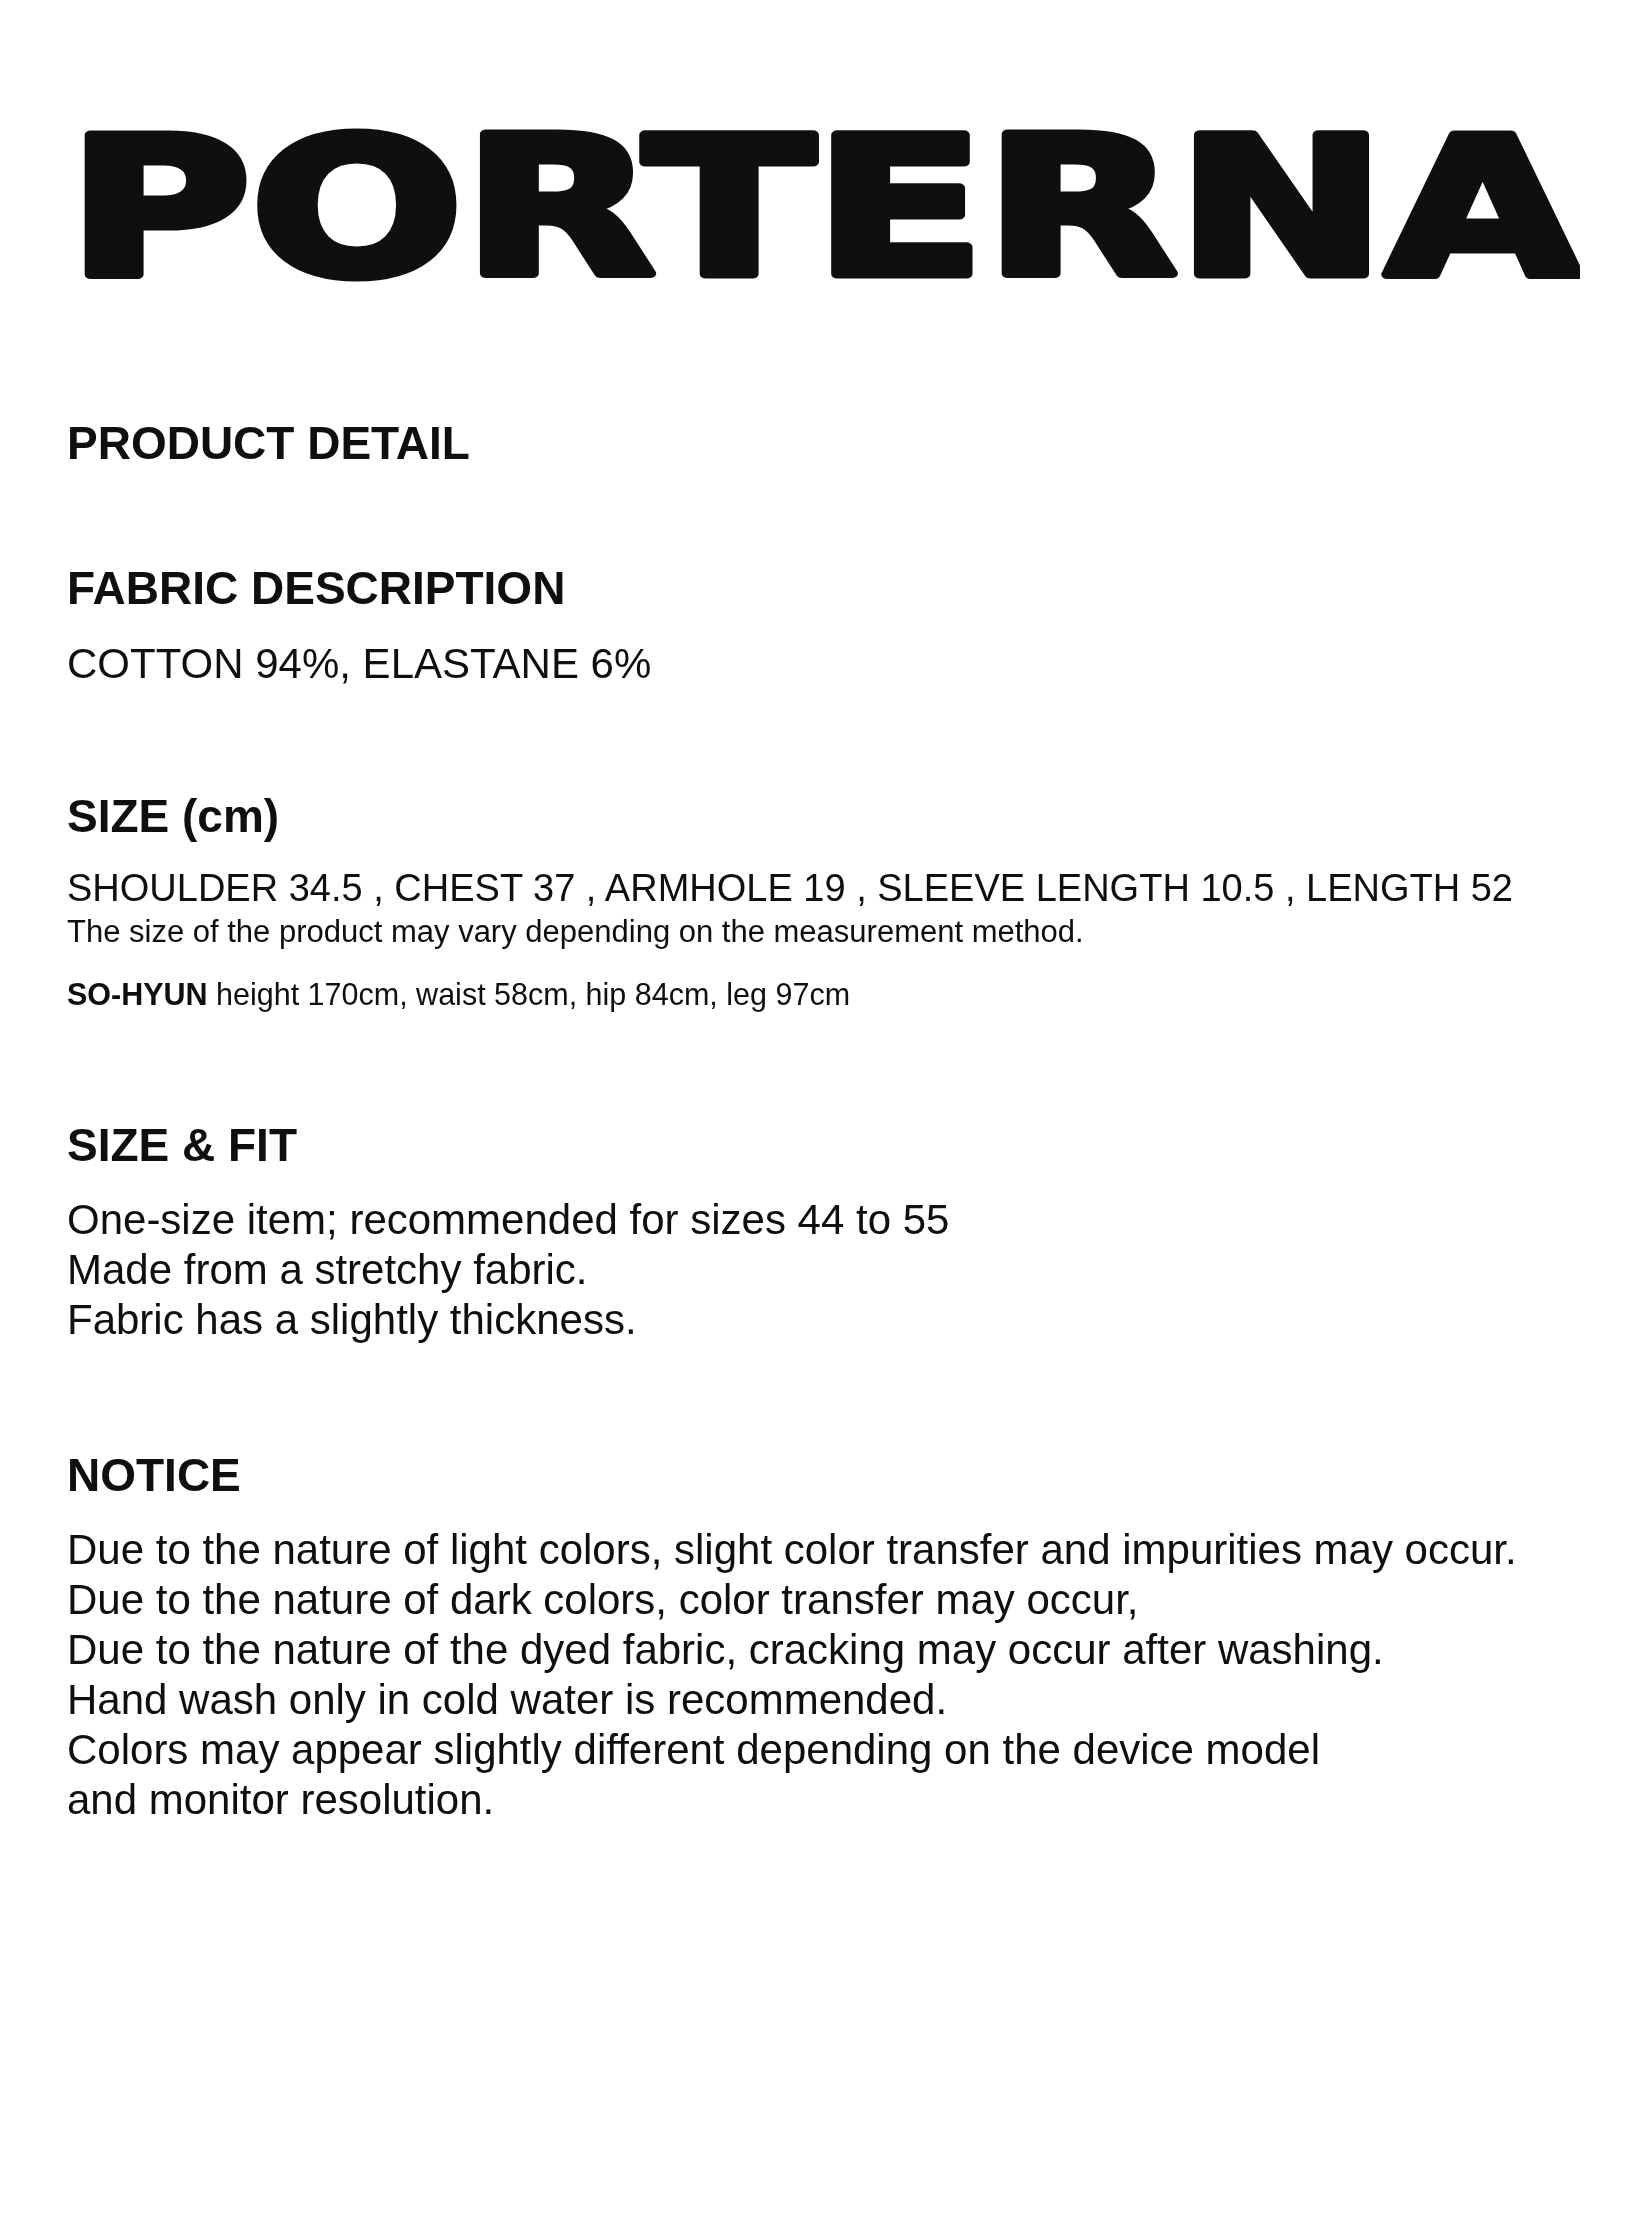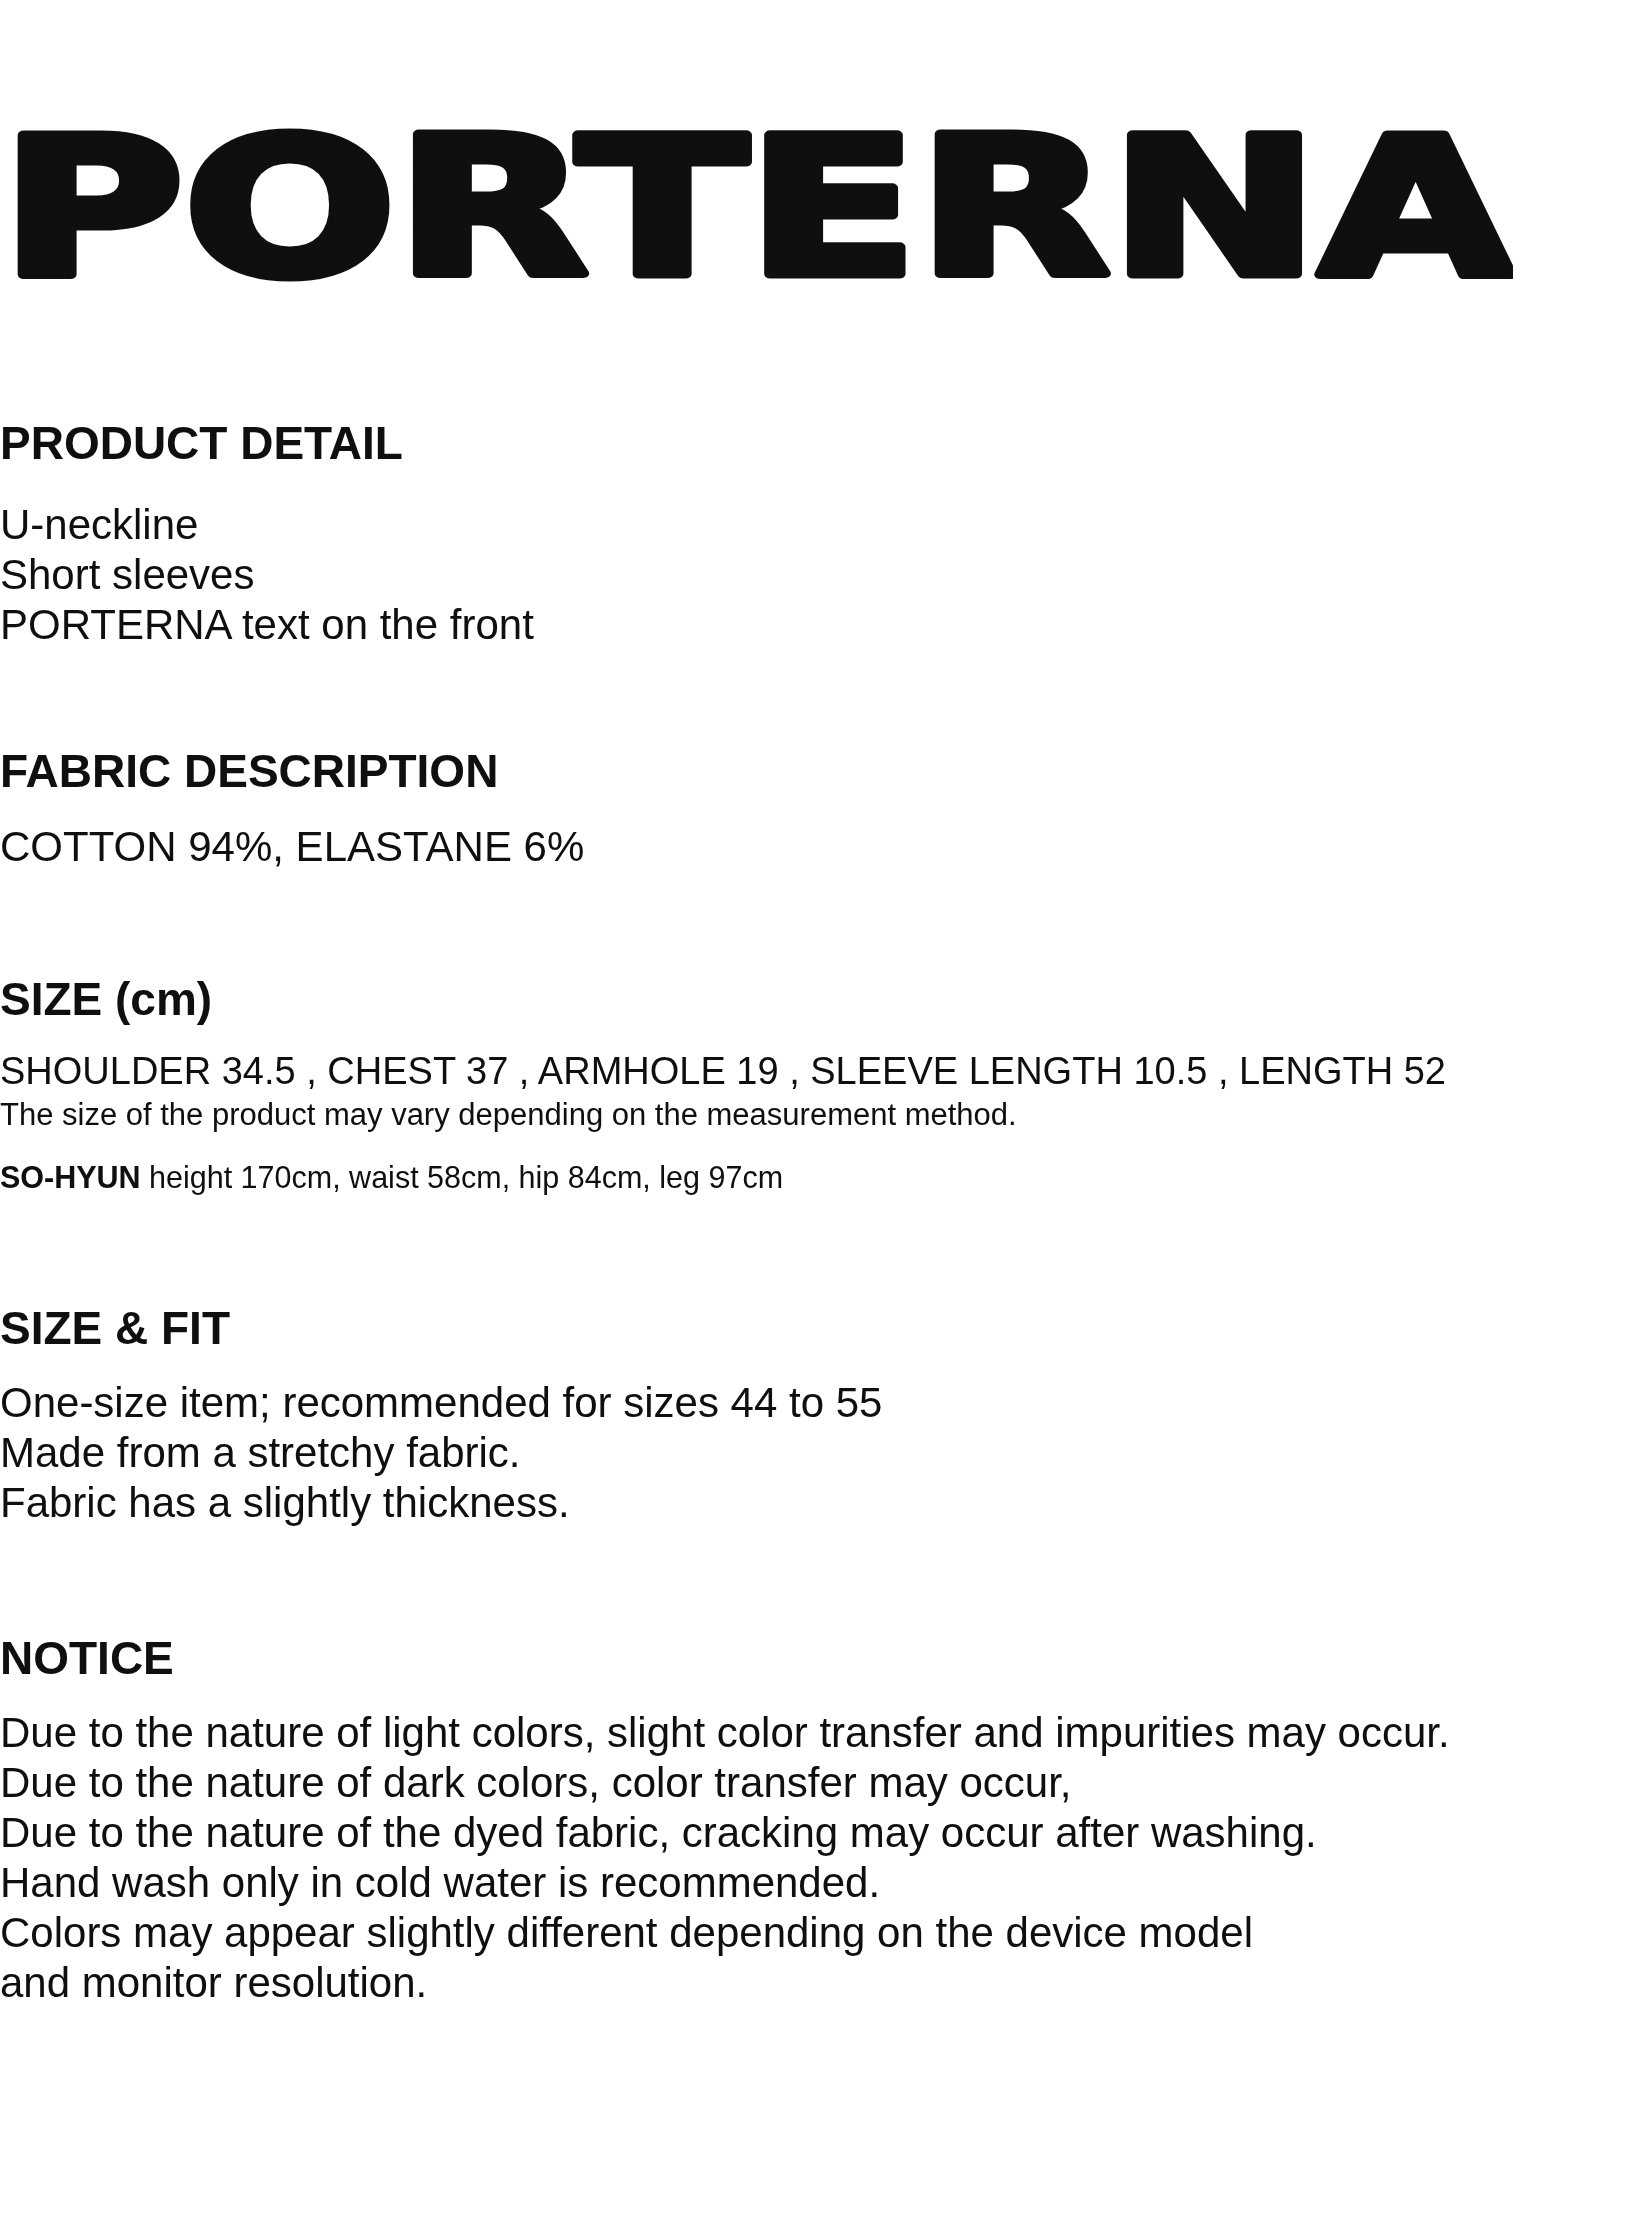--- a/index.html
+++ b/index.html
@@ -9,20 +9,21 @@
     background: #ffffff;
     font-family: "Liberation Sans", sans-serif;
     color: #0f0f0f;
     -webkit-font-smoothing: antialiased;
   }
   .page {
     position: relative;
     width: 1646px;
     height: 2227px;
     overflow: hidden;
+    padding-left: 67px;
     box-sizing: border-box;
   }
   
   .logo-wrap {
     margin: 0;
     padding-top: 110px;
     height: 198px;
     box-sizing: content-box;
   }
   .logo-svg { display: block; }
@@ -81,25 +82,20 @@
 
 <div class="page">
 
   <div class="logo-wrap">
     <svg class="logo-svg" width="1513" height="198" viewBox="0 0 1985 260" aria-hidden="false">
       <text x="0" y="215" textLength="1985" lengthAdjust="spacingAndGlyphs">PORTERNA</text>
     </svg>
   </div>
 
   <div class="sec-heading h-product">PRODUCT DETAIL</div>
-  <div class="body-lines pd-lines">
-    <div>U-neckline</div>
-    <div>Short sleeves</div>
-    <div>PORTERNA text on the front</div>
-  </div>
 
   <div class="sec-heading h-fabric">FABRIC DESCRIPTION</div>
   <div class="body-lines fabric-line">COTTON 94%, ELASTANE 6%</div>
 
   <div class="sec-heading h-size">SIZE (cm)</div>
   <div class="measure-line">SHOULDER 34.5 , CHEST 37 , ARMHOLE 19 , SLEEVE LENGTH 10.5 , LENGTH 52</div>
   <div class="size-note">The size of the product may vary depending on the measurement method.</div>
   <div class="model-line">
     <span class="model-name">SO-HYUN</span><span class="model-stats">height 170cm, waist 58cm, hip 84cm, leg 97cm</span>
   </div>

